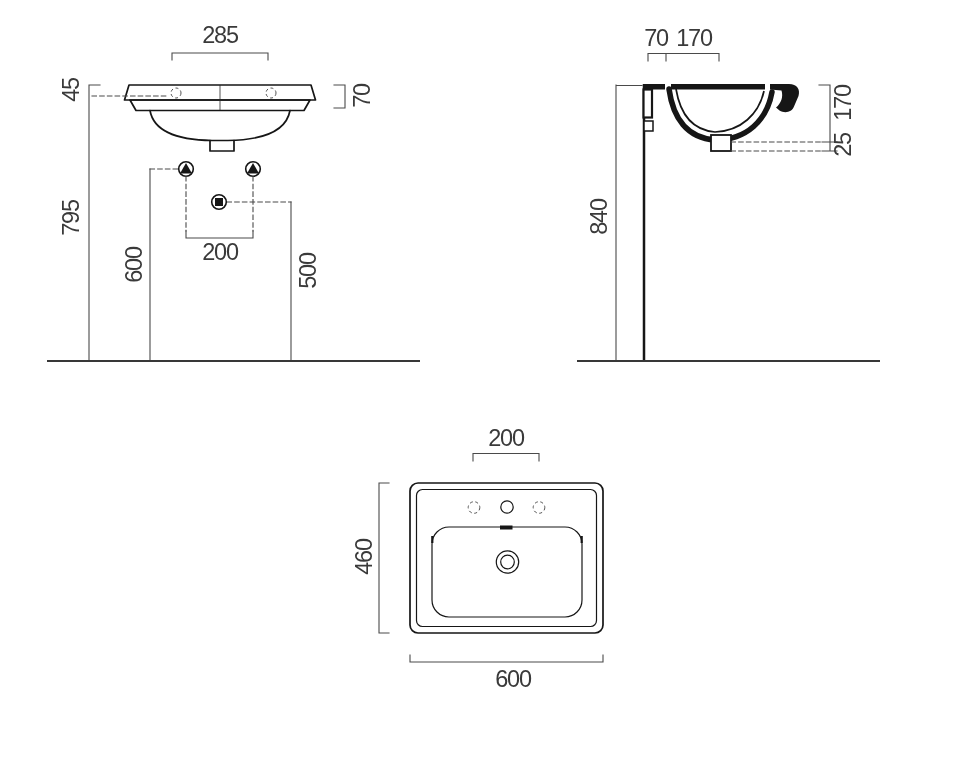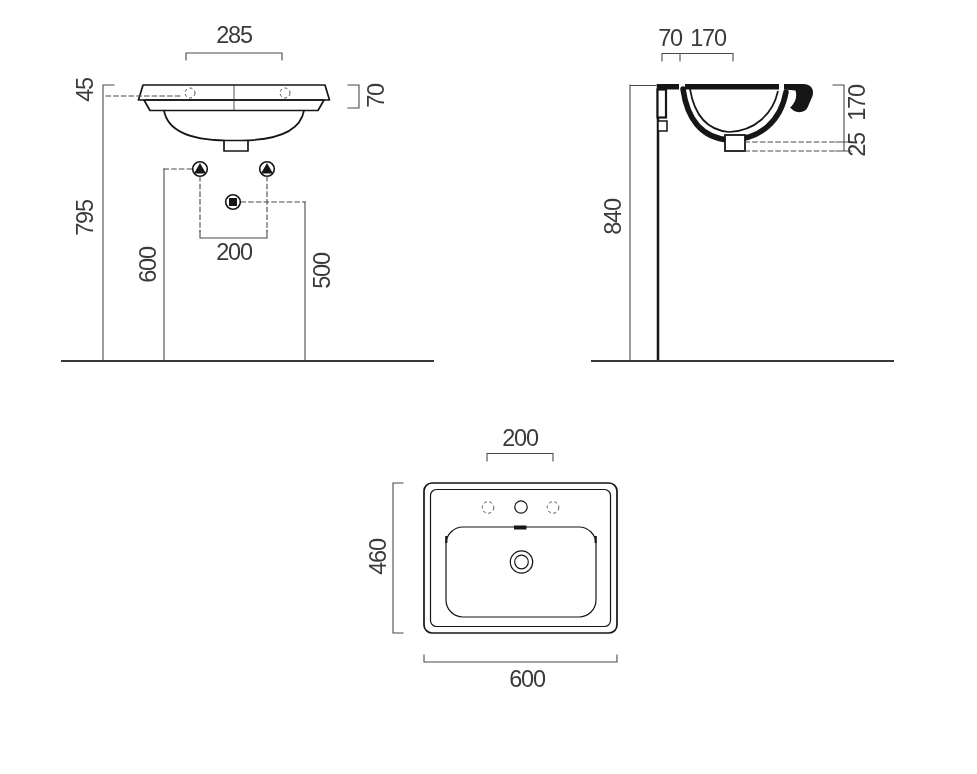--- a/index.html
+++ b/index.html
@@ -2,21 +2,20 @@
 <html><head>
 <meta charset="utf-8">
 <style>
   html,body { margin:0; padding:0; background:#ffffff; }
   .canvas {
     position:relative;
     width:880px; height:774px;
     background:#ffffff;
     font-family:"Liberation Sans", sans-serif;
     overflow:hidden;
-    padding-left:14px;
   }
   svg { display:block; }
   
   .ol   { fill:none; stroke:#161616; stroke-width:1.7; stroke-linejoin:round; stroke-linecap:round; }
   .ol2  { fill:none; stroke:#161616; stroke-width:1.2; stroke-linejoin:round; }
   .thin { fill:none; stroke:#2a2a2a; stroke-width:0.8; }
   .blk  { fill:#161616; stroke:none; }
   .wht  { fill:#ffffff; stroke:#161616; }
   
   .dim  { fill:none; stroke:#4a4a4a; stroke-width:1.1; stroke-linecap:square; }

